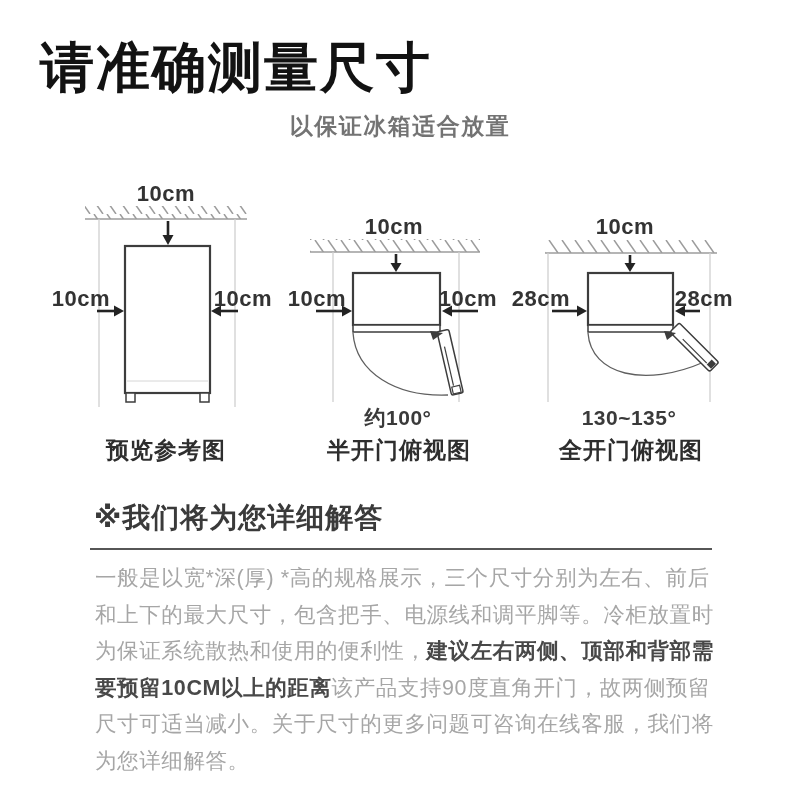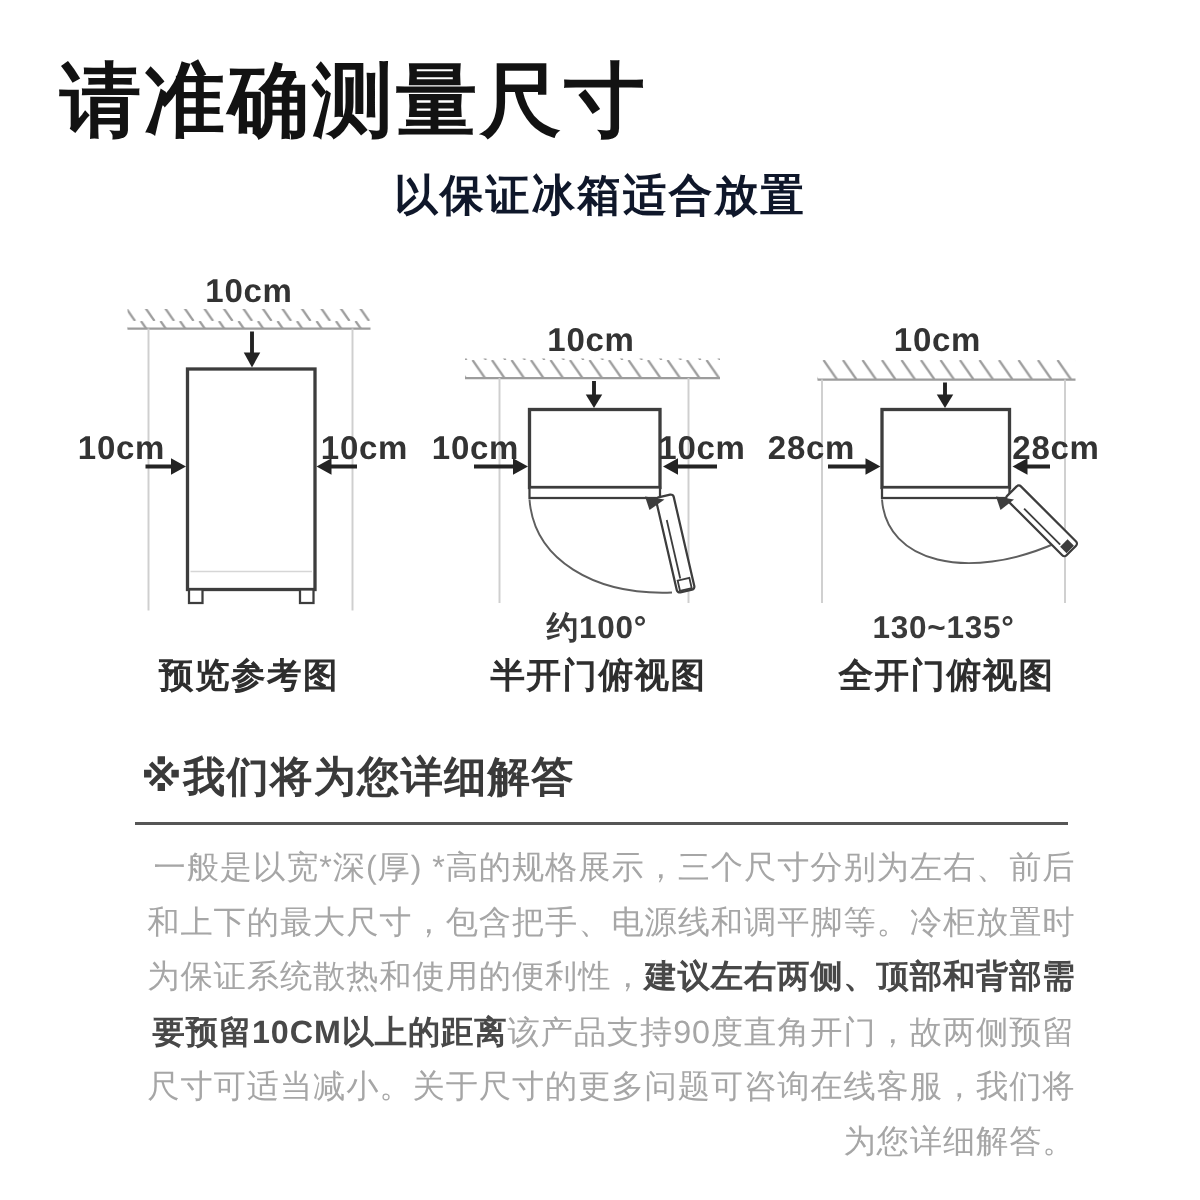--- a/index.html
+++ b/index.html
@@ -6,22 +6,22 @@
   html, body { width: 800px; height: 800px; background: #ffffff; overflow: hidden; }
   body { font-family: "Liberation Sans", "DejaVu Sans", sans-serif; position: relative; }
 
   .page-title {
     position: absolute; top: 36px; left: 0; width: 800px;
     text-align: left; font-size: 54px; font-weight: 700;
     color: #121212; letter-spacing: 2px; line-height: 1.15; margin-left: 40px;
   }
   .page-subtitle {
     position: absolute; top: 111px; left: 0; width: 800px;
-    text-align: center; font-size: 29px; font-weight: 600;
-    color: #0f172a; letter-spacing: 1.5px;
+    text-align: center; font-size: 23px; font-weight: 600;
+    color: #737373; letter-spacing: 1.5px;
   }
 
   .diagrams-svg { position: absolute; top: 175px; left: 0; }
 
   .dim-label { font-size: 22px; font-weight: 600; fill: #333333; letter-spacing: 0.5px; }
   .angle-label { font-size: 21px; font-weight: 600; fill: #3a3a3a; letter-spacing: 0.5px; }
   .caption { font-size: 23px; font-weight: 700; fill: #2e2e2e; letter-spacing: 1px; }
 
   .hatch-line { stroke: #9c9c9c; stroke-width: 1.5; }
   .guide { stroke: #cfcfcf; stroke-width: 1.3; }
@@ -38,21 +38,21 @@
     position: absolute; top: 499px; left: 94px;
     font-size: 28px; font-weight: 700; color: #3a3a3a; letter-spacing: 1px;
   }
   .section-divider {
     position: absolute; top: 548px; left: 90px; width: 622px; height: 2px;
     background: #565656;
   }
   .description {
     position: absolute; top: 560px; left: 95px; width: 622px;
     font-size: 21.5px; line-height: 36.6px; color: #a6a6a6;
-    letter-spacing: 0.6px; text-align: right;
+    letter-spacing: 0.6px; text-align: left;
   }
   .description b { color: #484848; font-weight: 700; }
 </style>
 </head>
 <body>
 
 <h1 class="page-title">请准确测量尺寸</h1>
 <h2 class="page-subtitle">以保证冰箱适合放置</h2>
 
 <svg class="diagrams-svg" width="800" height="300" viewBox="0 0 800 300">

